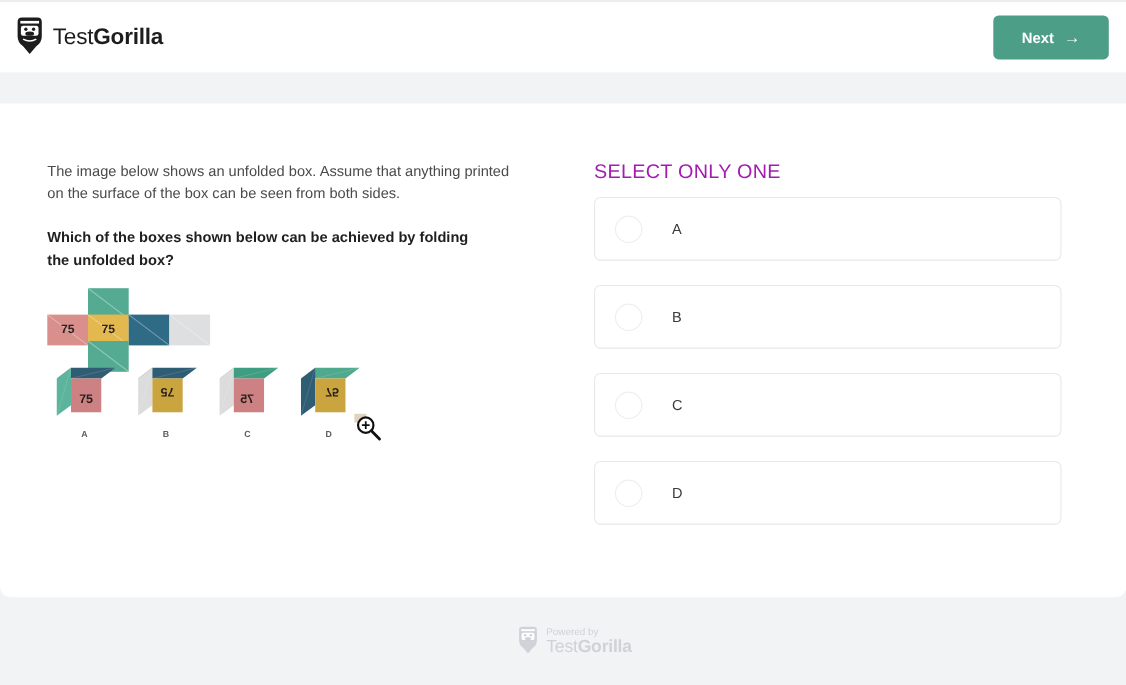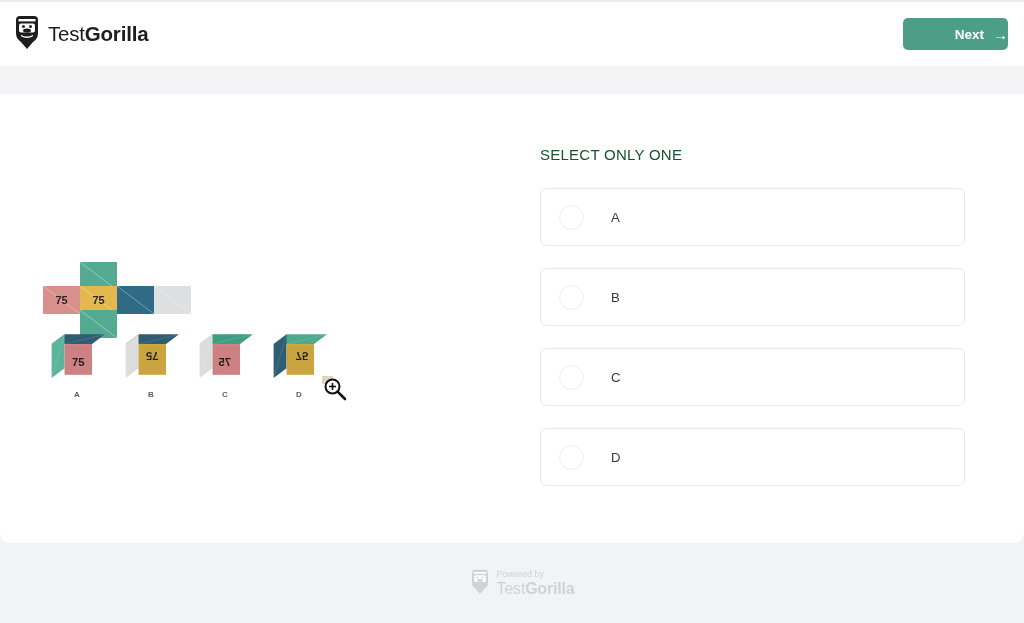--- a/index.html
+++ b/index.html
@@ -20,23 +20,23 @@
     padding: 0 16px 0 12px;
   }
   .brand { display: flex; align-items: center; gap: 6px; }
   .brand-mark { width: 30px; height: 38px; display: block; }
   .brand-text { font-size: 20.5px; color: #1d1d1d; letter-spacing: -0.2px; }
   .brand-text .b { font-weight: 700; }
 
   .next-btn {
     background: #4d9e86; color: #ffffff;
     border: none; border-radius: 5px;
-    height: 32px; width: 105px;
+    height: 40px; width: 105px;
     font-size: 13.5px; font-weight: 600;
-    display: flex; align-items: center; justify-content: flex-end; gap: 9px;
+    display: flex; align-items: center; justify-content: center; gap: 9px;
     cursor: pointer;
     font-family: "Liberation Sans", sans-serif;
   }
   .next-btn .arrow { font-size: 15px; line-height: 1; }
 
   
   .band {
     position: absolute; left: 0; top: 66px; width: 1024px; height: 28px;
     background: #f2f3f5;
   }
@@ -97,23 +97,23 @@
   }
 
   .cursor-zoom {
     position: absolute; left: 279px; top: 46px;
     width: 26px; height: 26px;
   }
 
   
   .right-col { position: absolute; left: 540px; top: 52px; width: 425px; }
   .select-label {
-    font-size: 15px; color: #14532d;
+    font-size: 18px; color: #a21caf;
     letter-spacing: 0.25px;
-    margin-bottom: 25px;
+    margin-bottom: 12px;
   }
   .option {
     height: 58px;
     border: 1px solid #e6e8ea;
     border-radius: 6px;
     background: #ffffff;
     display: flex; align-items: center;
     padding-left: 18px;
     margin-bottom: 22px;
     cursor: pointer;
@@ -163,20 +163,24 @@
     <span>Next</span>
     <span class="arrow">→</span>
   </button>
 </div>
 
 <div class="band"></div>
 
 <div class="card">
  <div class="card-inner">
 
+  <div class="left-col">
+    <div class="intro">The image below shows an unfolded box. Assume that anything printed on the surface of the box can be seen from both sides.</div>
+    <div class="question">Which of the boxes shown below can be achieved by folding the unfolded box?</div>
+  </div>
 
   <div class="net">
     <div class="net-grid" id="net-grid">
           <div class="cell" style="left: 37px; top: 0px; background: rgb(84, 171, 145);">
             <svg class="diag" viewBox="0 0 37 28">
               <line x1="0" y1="0" x2="37" y2="28" stroke="rgba(255,255,255,0.35)" stroke-width="1"></line>
             </svg>
           </div>
           <div class="cell" style="left: 0px; top: 24px; background: rgb(217, 143, 139);">
             <svg class="diag" viewBox="0 0 37 28">

